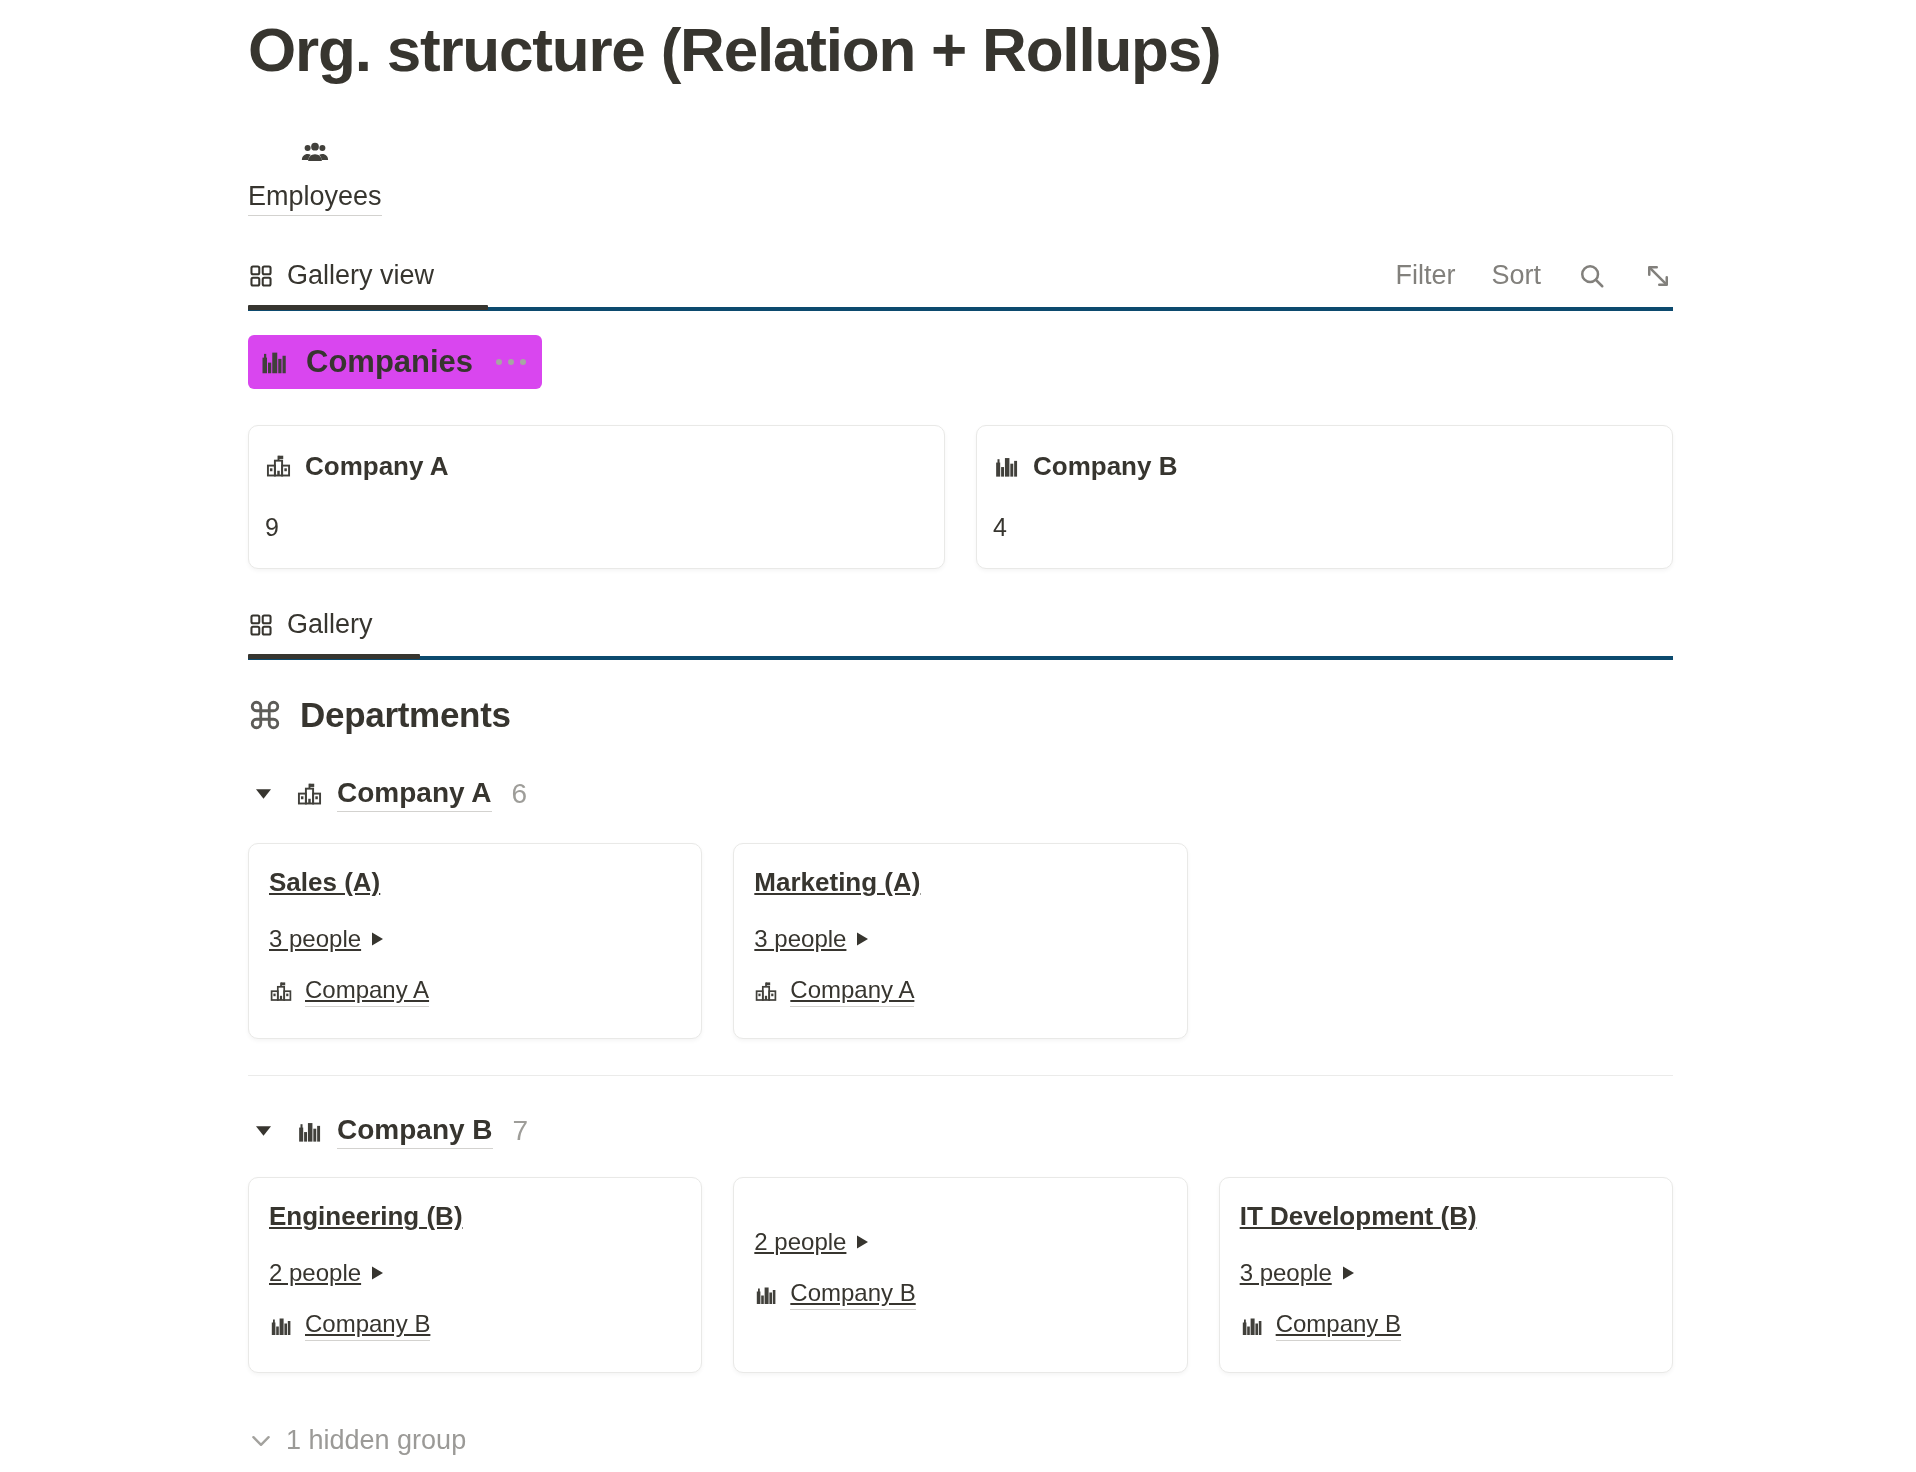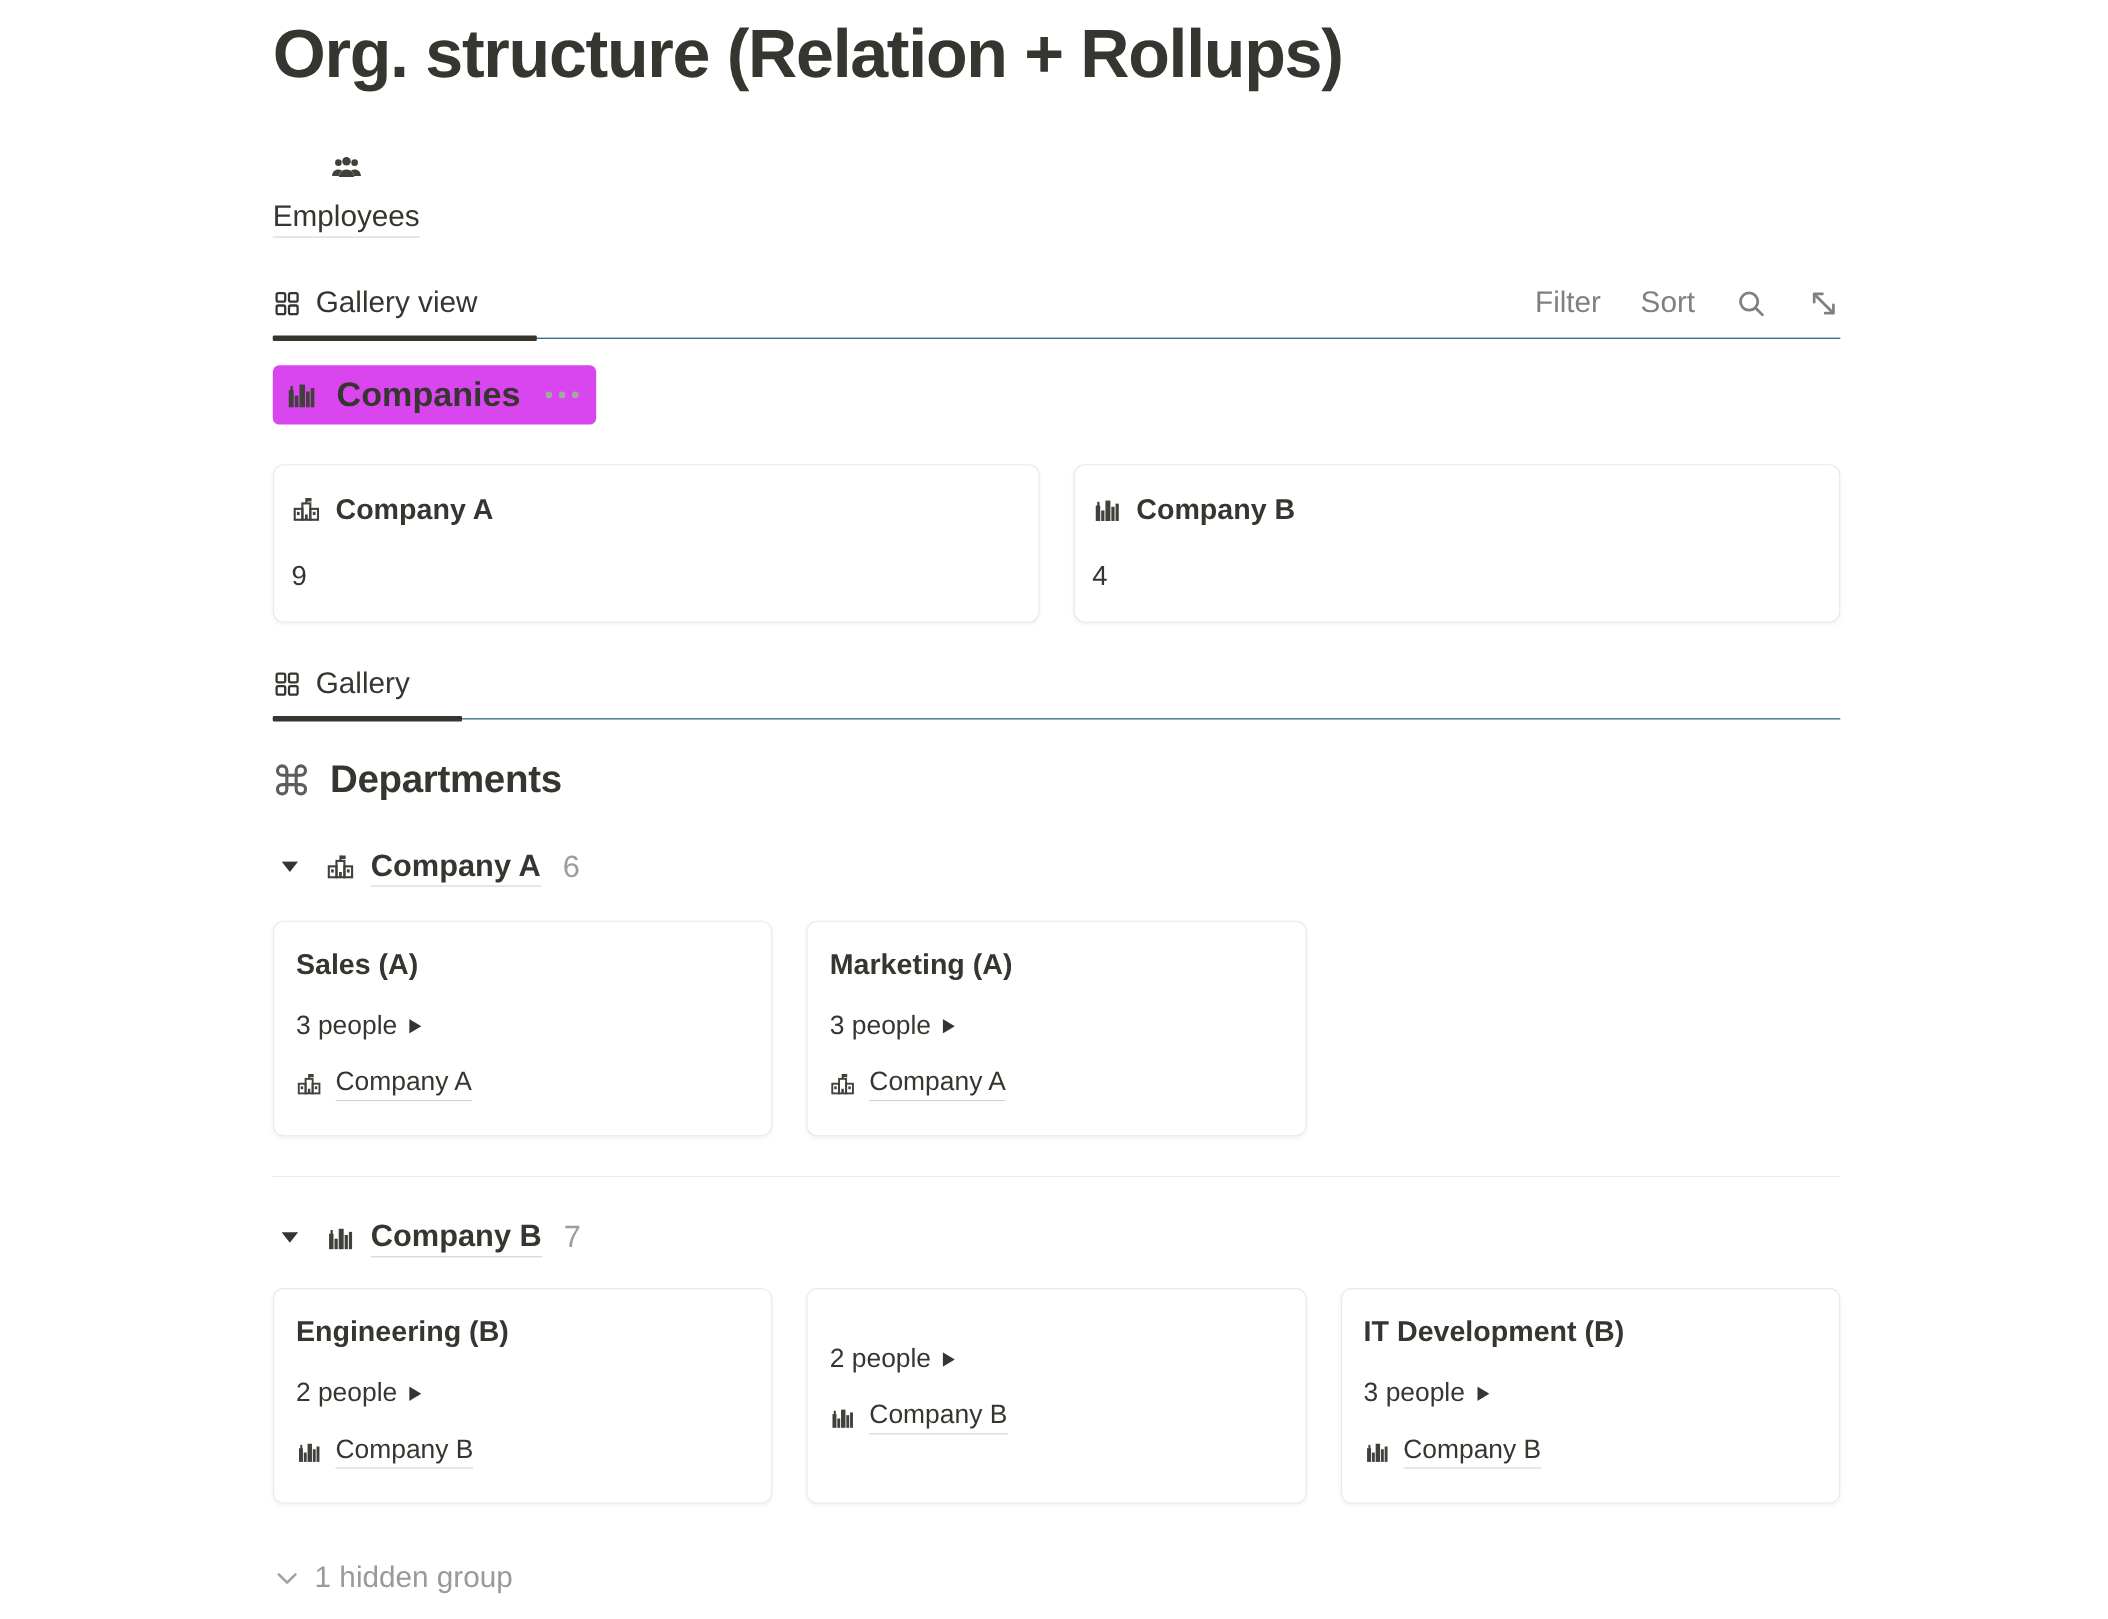--- a/index.html
+++ b/index.html
@@ -9,21 +9,21 @@
 
   
   .title{font-size:62px;font-weight:700;letter-spacing:-1.2px;line-height:1.15;margin:0;}
 
   
   .source-row{display:inline-flex;align-items:center;gap:14px;margin-top:52px;flex-direction:column;}
   .source-label{font-size:27px;font-weight:500;border-bottom:1.5px solid #d3d2cf;padding-bottom:3px;}
 
   
   .tabrow{position:relative;display:flex;justify-content:space-between;align-items:flex-start;
-          border-bottom:1px solid #0c4a6e;padding-bottom:16px;}
+          border-bottom:4px solid #0c4a6e;padding-bottom:16px;}
   .tabrow.first{margin-top:44px;}
   .tabrow.second{margin-top:40px;}
   .tab{display:inline-flex;align-items:center;gap:13px;font-size:27px;font-weight:500;}
   .active-ind{position:absolute;left:0;bottom:-2.5px;height:4.5px;background:#37352f;border-radius:1px;}
   .w1{width:240px;} .w2{width:172px;}
   .controls{display:inline-flex;align-items:center;gap:36px;color:#82807c;font-size:27px;}
   .ctrl{display:inline-flex;align-items:center;cursor:default;}
 
   
   .db-heading{display:inline-flex;align-items:center;gap:17px;margin-top:24px;
@@ -46,21 +46,21 @@
   .sec-heading{display:flex;align-items:center;gap:18px;margin-top:30px;height:50px;}
   .sec-heading-text{font-size:35px;font-weight:700;letter-spacing:-0.3px;}
 
   
   .group-head{display:flex;align-items:center;margin-top:35px;height:38px;}
   .tri-btn{display:inline-flex;align-items:center;justify-content:center;width:30px;}
   .group-icon{margin-left:18px;display:inline-flex;}
   .group-link{margin-left:14px;font-size:28px;font-weight:600;
               border-bottom:1.5px solid #d3d2cf;padding-bottom:2px;}
   .group-count{margin-left:20px;font-size:28px;color:#9e9d99;}
-  .cards-wrap{margin-top:30px;}
+  .cards-wrap{margin-top:30px;text-decoration:underline;}
 
   
   .dept-card{height:196px;padding:23px 20px;}
   .dept-title{font-size:26px;font-weight:600;}
   .people-row{display:flex;align-items:center;gap:11px;margin-top:27px;font-size:24px;}
   .link-row{display:flex;align-items:center;gap:12px;margin-top:23px;}
   .card-link{font-size:24px;border-bottom:1.5px solid #d3d2cf;padding-bottom:2px;}
 
   hr.group-sep{border:none;border-top:1px solid #ebebea;margin:36px 0 0 0;}
   .group-head.second{margin-top:36px;}

